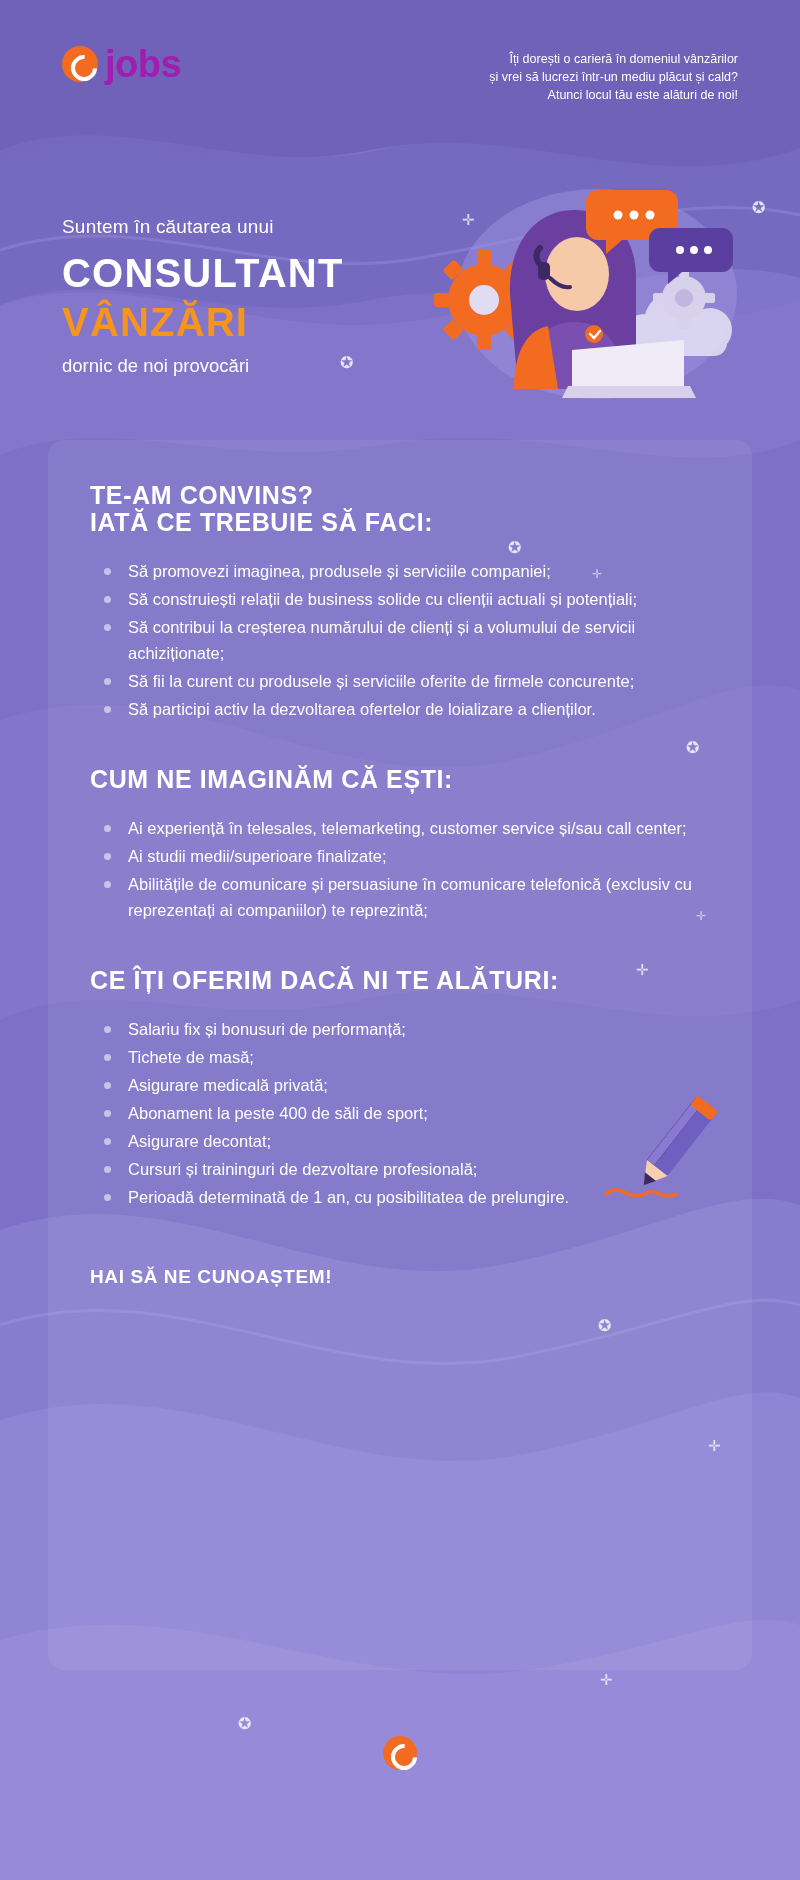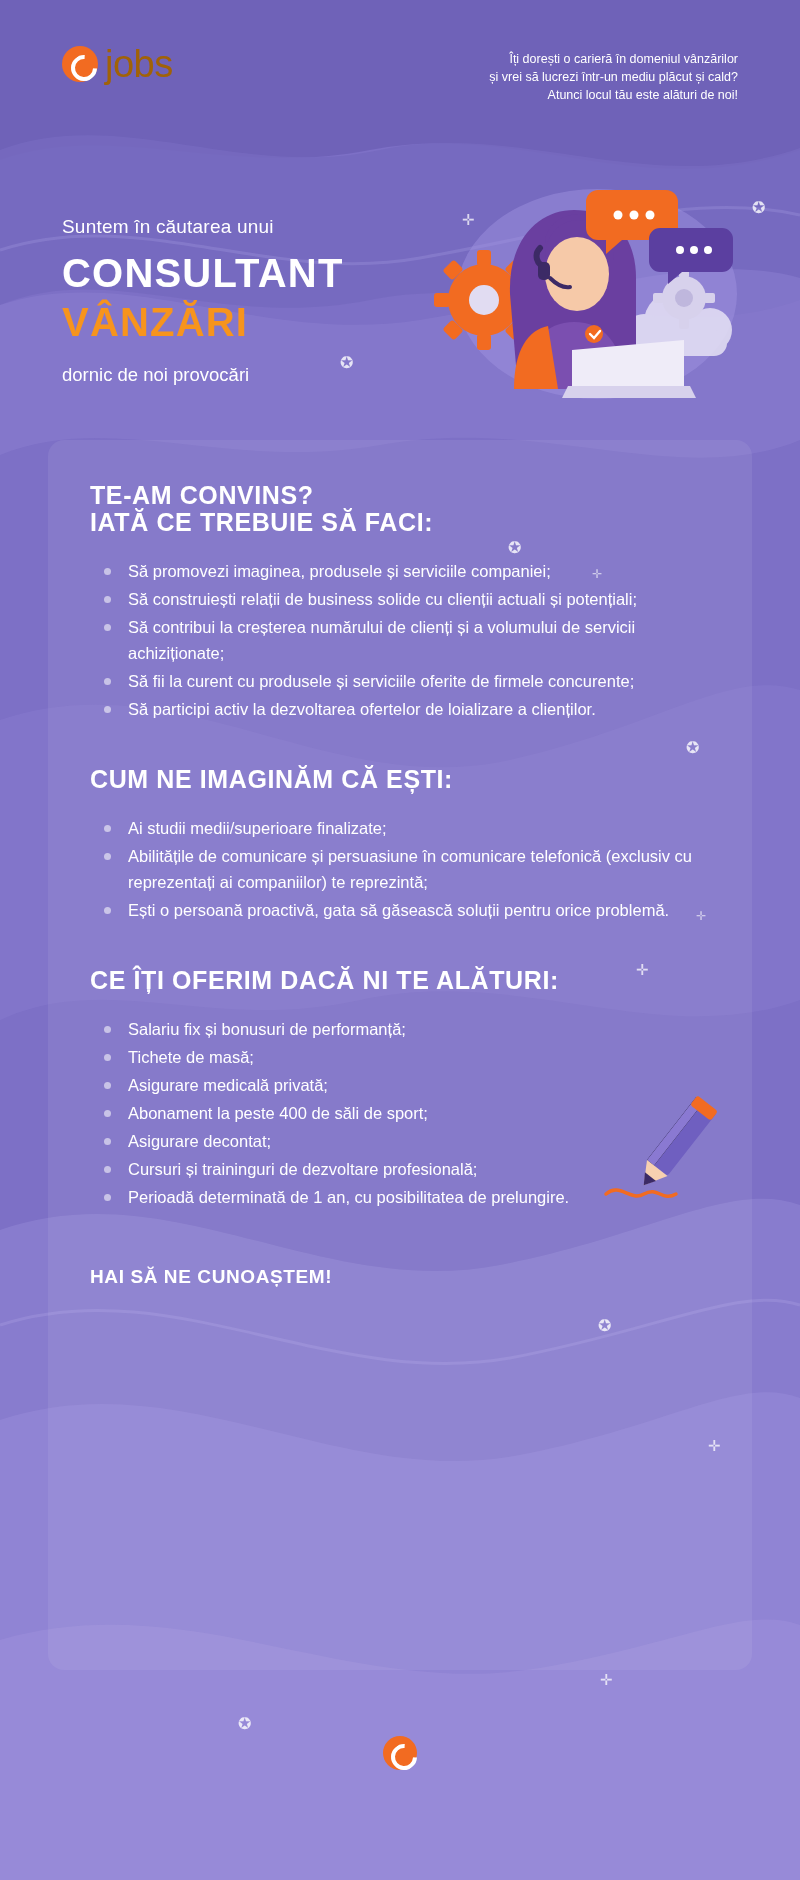--- a/index.html
+++ b/index.html
@@ -50,22 +50,22 @@
     position: absolute;
     left: 9px; top: 9px;
     width: 18px; height: 18px;
     border-radius: 50%;
     border: 4px solid #fff;
     border-right-color: transparent;
     transform: rotate(-42deg);
   }
   .logo-text {
     font-size: 38px;
-    font-weight: normal;
-    color: #a16207;
+    font-weight: bold;
+    color: #a21caf;
     letter-spacing: -0.5px;
     line-height: 36px;
   }
   .header-tagline {
     text-align: right;
     color: #ffffff;
     font-size: 12.5px;
     line-height: 18px;
     padding-top: 4px;
     max-width: 330px;
@@ -97,21 +97,21 @@
     color: #f7941d;
     font-size: 40px;
     font-weight: bold;
     letter-spacing: 1.2px;
     line-height: 48px;
   }
   .hero-post {
     color: #ffffff;
     font-size: 18.5px;
     line-height: 26px;
-    margin-top: 16px;
+    margin-top: 7px;
   }
 
   
   .hero-art {
     position: absolute;
     right: 48px;
     top: -26px;
     width: 330px;
     height: 250px;
   }
@@ -365,23 +365,23 @@
           <li>Să construiești relații de business solide cu clienții actuali și potențiali;</li>
           <li>Să contribui la creșterea numărului de clienți și a volumului de servicii achiziționate;</li>
           <li>Să fii la curent cu produsele și serviciile oferite de firmele concurente;</li>
           <li>Să participi activ la dezvoltarea ofertelor de loializare a clienților.</li>
         </ul>
       </div>
 
       <div class="section">
         <div class="section-title">CUM NE IMAGINĂM CĂ EȘTI:</div>
         <ul class="list">
+          <li>Ai experiență în telesales, telemarketing, customer service și/sau call center;</li>
           <li>Ai studii medii/superioare finalizate;</li>
           <li>Abilitățile de comunicare și persuasiune în comunicare telefonică (exclusiv cu reprezentați ai companiilor) te reprezintă;</li>
-          <li>Ești o persoană proactivă, gata să găsească soluții pentru orice problemă.</li>
         </ul>
       </div>
 
       <div class="section">
         <div class="section-title">CE ÎȚI OFERIM DACĂ NI TE ALĂTURI:</div>
         <ul class="list">
           <li>Salariu fix și bonusuri de performanță;</li>
           <li>Tichete de masă;</li>
           <li>Asigurare medicală privată;</li>
           <li>Abonament la peste 400 de săli de sport;</li>

